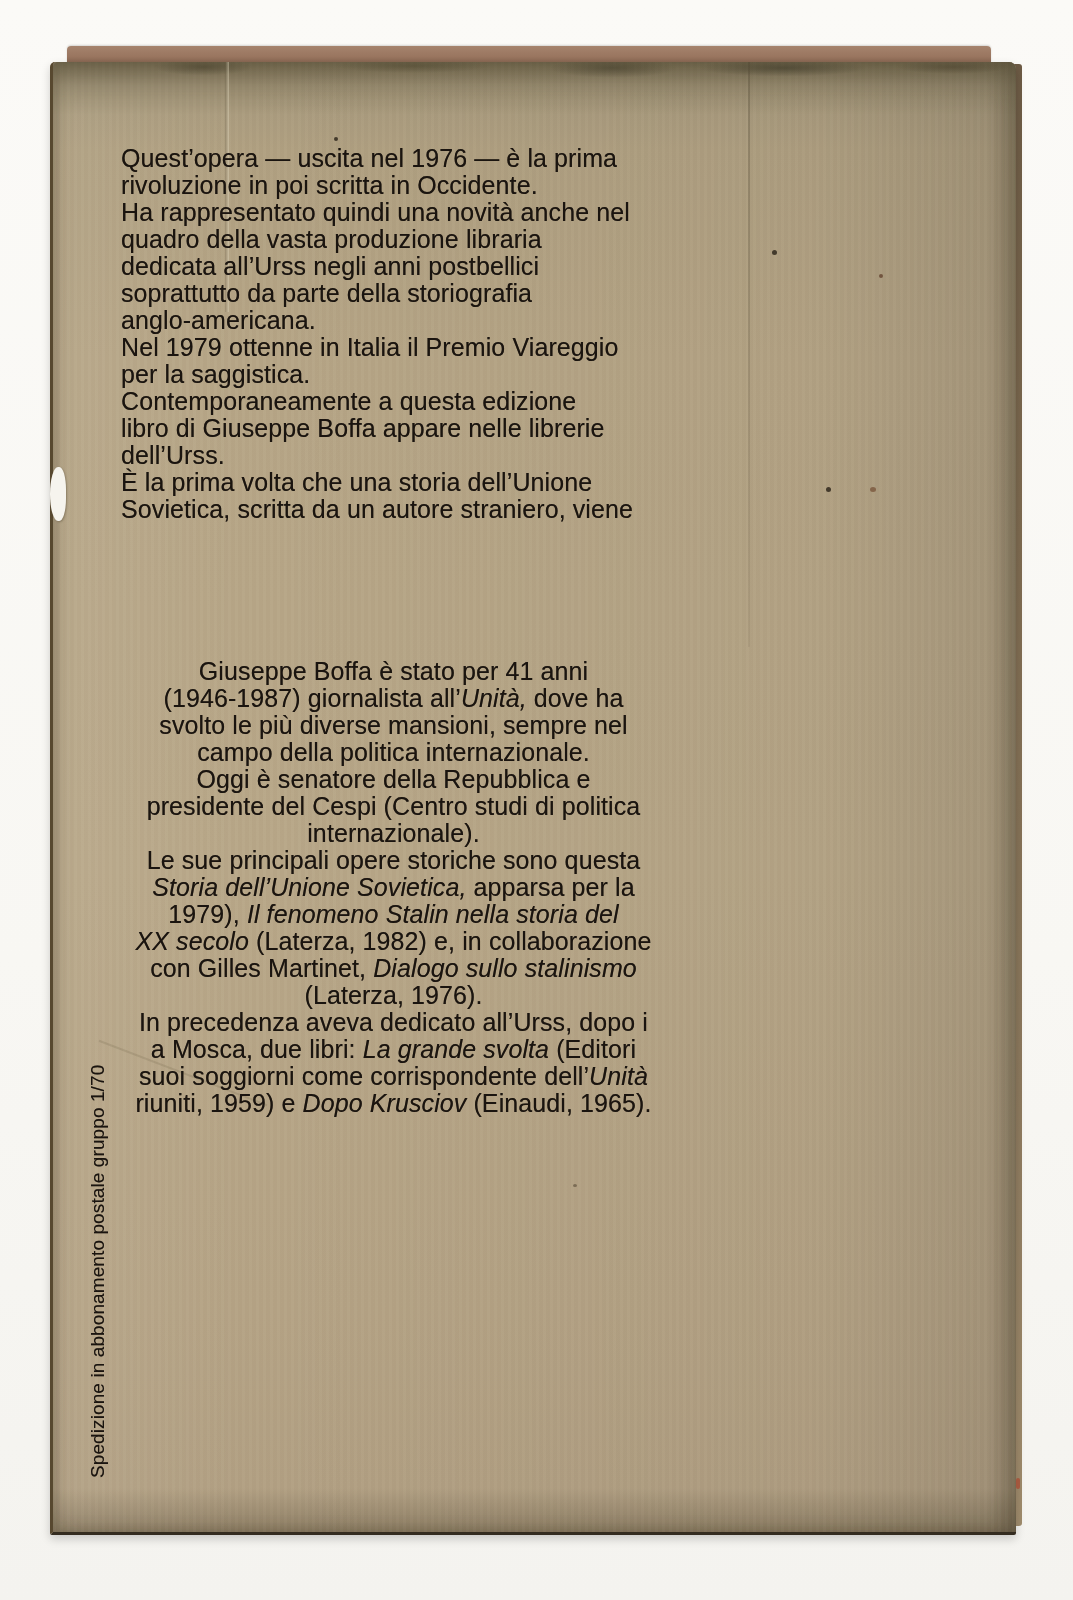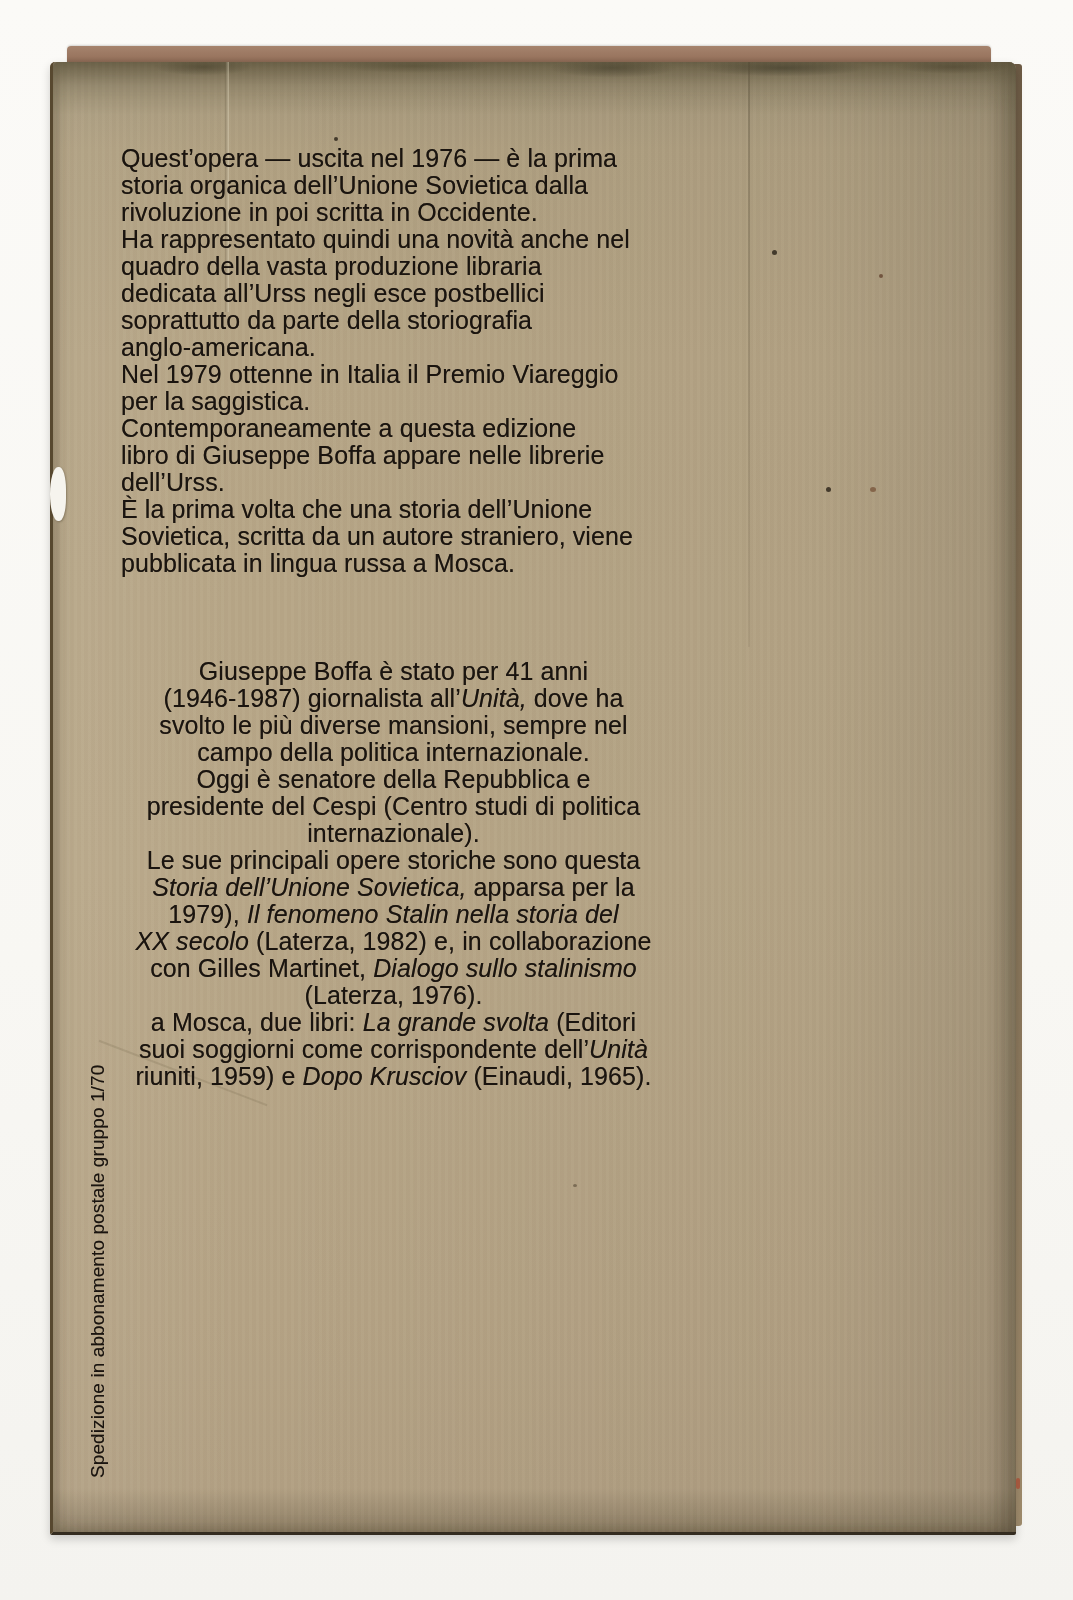--- a/index.html
+++ b/index.html
@@ -115,50 +115,49 @@
       <div class="chip"></div>
       <div class="speck s1"></div>
       <div class="speck s2"></div>
       <div class="speck s3"></div>
       <div class="speck s4"></div>
       <div class="speck s5"></div>
       <div class="speck s6"></div>
       <div class="speck s7"></div>
       <div class="para p1">
           <div class="text-line"><span>Quest’opera — uscita nel 1976 — è la prima</span></div>
-          <div class="text-line"><span>storia organica dell’Unione Sovietica dalla</span></div>
           <div class="text-line"><span>rivoluzione in poi scritta in Occidente.</span></div>
           <div class="text-line"><span>Ha rappresentato quindi una novità anche nel</span></div>
           <div class="text-line"><span>quadro della vasta produzione libraria</span></div>
-          <div class="text-line"><span>dedicata all’Urss negli esce postbellici</span></div>
+          <div class="text-line"><span>dedicata all’Urss negli anni postbellici</span></div>
           <div class="text-line"><span>soprattutto da parte della storiografia</span></div>
           <div class="text-line"><span>anglo-americana.</span></div>
           <div class="text-line"><span>Nel 1979 ottenne in Italia il Premio Viareggio</span></div>
           <div class="text-line"><span>per la saggistica.</span></div>
           <div class="text-line"><span>Contemporaneamente a questa edizione</span></div>
           <div class="text-line"><span>libro di Giuseppe Boffa appare nelle librerie</span></div>
           <div class="text-line"><span>dell’Urss.</span></div>
           <div class="text-line"><span>È la prima volta che una storia dell’Unione</span></div>
           <div class="text-line"><span>Sovietica, scritta da un autore straniero, viene</span></div>
-          <div class="text-line"><span>pubblicata in lingua russa a Mosca.</span></div>
         </div>
       <div class="para p2">
           <div class="text-line"><span>Giuseppe Boffa è stato per 41 anni</span></div>
           <div class="text-line"><span>(1946-1987) giornalista all’</span><span class="it">Unità,</span><span> dove ha</span></div>
           <div class="text-line"><span>svolto le più diverse mansioni, sempre nel</span></div>
           <div class="text-line"><span>campo della politica internazionale.</span></div>
           <div class="text-line"><span>Oggi è senatore della Repubblica e</span></div>
           <div class="text-line"><span>presidente del Cespi (Centro studi di politica</span></div>
           <div class="text-line"><span>internazionale).</span></div>
           <div class="text-line"><span>Le sue principali opere storiche sono questa</span></div>
           <div class="text-line"><span class="it">Storia dell’Unione Sovietica,</span><span> apparsa per la</span></div>
           <div class="text-line"><span>1979), </span><span class="it">Il fenomeno Stalin nella storia del</span></div>
           <div class="text-line"><span class="it">XX secolo</span><span> (Laterza, 1982) e, in collaborazione</span></div>
           <div class="text-line"><span>con Gilles Martinet, </span><span class="it">Dialogo sullo stalinismo</span></div>
           <div class="text-line"><span>(Laterza, 1976).</span></div>
+          <div class="text-line"><span>In precedenza aveva dedicato all’Urss, dopo i</span></div>
           <div class="text-line"><span>a Mosca, due libri: </span><span class="it">La grande svolta</span><span> (Editori</span></div>
           <div class="text-line"><span>suoi soggiorni come corrispondente dell’</span><span class="it">Unità</span></div>
           <div class="text-line"><span>riuniti, 1959) e </span><span class="it">Dopo Krusciov</span><span> (Einaudi, 1965).</span></div>
         </div>
       <div class="spine-text">Spedizione in abbonamento postale gruppo 1/70</div>
     </div>
   </div>
 </div>
 
 </body></html>

